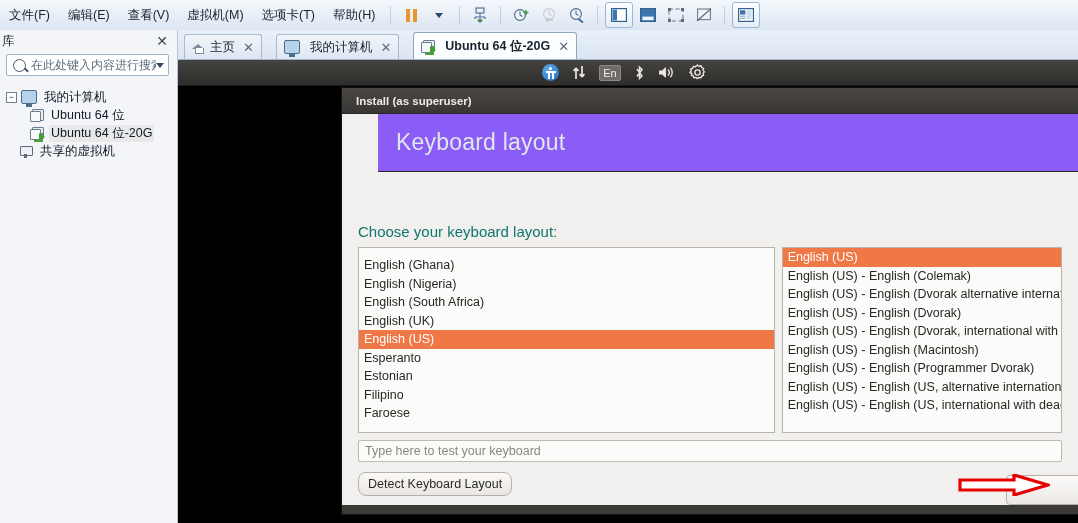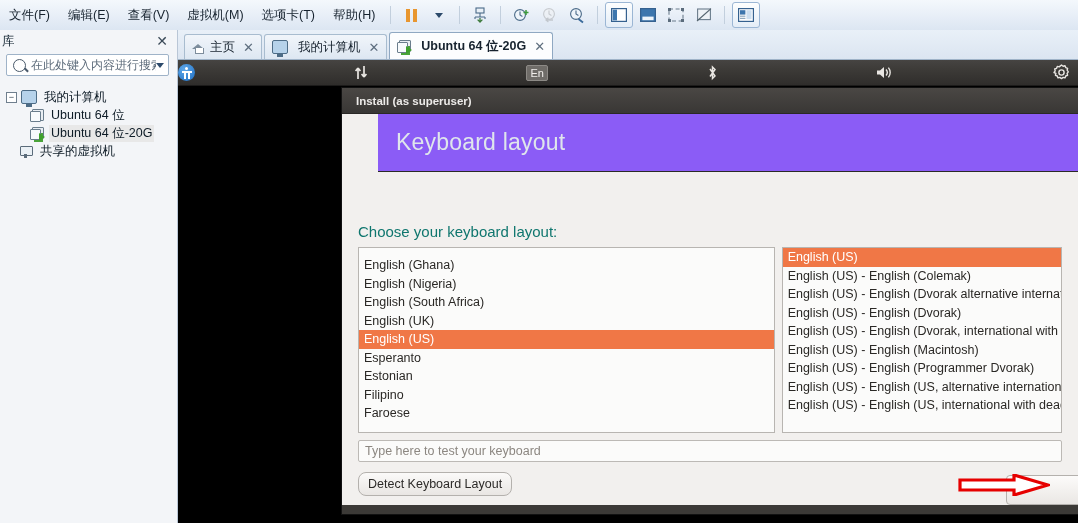--- a/index.html
+++ b/index.html
@@ -67,36 +67,36 @@
   .ico-shared:before{content:"";position:absolute;left:1px;top:1px;width:11px;height:8px;border:1.5px solid #5a6b7a;border-radius:1px;background:#eaf0f5;}
   .ico-shared:after{content:"";position:absolute;left:5px;top:9px;width:3px;height:4px;background:#5a6b7a;}
 
   
   .tabstrip{
     position:absolute;left:178px;top:30px;width:900px;height:30px;
     background:linear-gradient(180deg,#e9f0f8,#dbe5f1);
     border-bottom:1px solid #9fb3c8;display:flex;align-items:flex-end;padding-left:6px;box-sizing:border-box;
   }
   .tab{
-    height:24px;display:flex;align-items:center;gap:5px;padding:0 7px;margin-right:2px;
+    height:24px;display:flex;align-items:center;gap:5px;padding:0 7px;margin-right:14px;
     border:1px solid #a8bccf;border-bottom:none;border-radius:3px 3px 0 0;
     background:linear-gradient(180deg,#f1f5fa,#dde7f2);font-size:12.5px;color:#16222e;white-space:nowrap;
   }
   .tab.active{background:#fcfdfe;border-color:#8fa8c2;height:26px;font-weight:bold;}
   .tab-x{color:#5e6e7e;font-size:13px;margin-left:3px;}
   .ico-home{width:13px;height:12px;position:relative;flex:none;}
   .ico-home:before{content:"";position:absolute;left:0;top:3px;width:0;height:0;border-left:6.5px solid transparent;border-right:6.5px solid transparent;border-bottom:5px solid #7d8d9c;}
   .ico-home:after{content:"";position:absolute;left:3px;top:7px;width:7px;height:5px;border:1.5px solid #7d8d9c;border-top:none;background:#fff;}
 
   
   .viewport{position:absolute;left:178px;top:60px;width:900px;height:463px;background:#000;overflow:hidden;}
   .ubuntu-panel{
     position:absolute;left:0;top:0;width:900px;height:26px;
     background:linear-gradient(180deg,#464442 0%,#3b3936 45%,#2f2d2b 100%);
-    border-bottom:1px solid #1c1b1a;display:flex;align-items:center;justify-content:space-between;padding-right:8px;box-sizing:border-box;gap:13px;
+    border-bottom:1px solid #1c1b1a;display:flex;align-items:center;justify-content:center;padding-right:8px;box-sizing:border-box;gap:13px;
   }
   .p-ico{color:#e9e6e2;font-size:13px;display:flex;align-items:center;justify-content:center;height:26px;}
   .a11y{width:17px;height:17px;border-radius:50%;background:radial-gradient(circle at 35% 30%,#5ea7e8,#1f6fc4);position:relative;}
   .a11y:before{content:"";position:absolute;left:7px;top:2.5px;width:3px;height:3px;border-radius:50%;background:#fff;}
   .a11y:after{content:"";position:absolute;left:3.5px;top:6.5px;width:10px;height:8px;background:
       linear-gradient(#fff,#fff) no-repeat center 0/10px 2px,
       linear-gradient(#fff,#fff) no-repeat 2px 2px/2px 6px,
       linear-gradient(#fff,#fff) no-repeat 6px 2px/2px 6px;}
   .en-badge{border:1px solid #8d8a86;background:#6f6c68;color:#f2efec;font-size:11px;padding:0 3px;border-radius:2px;line-height:14px;}
 

